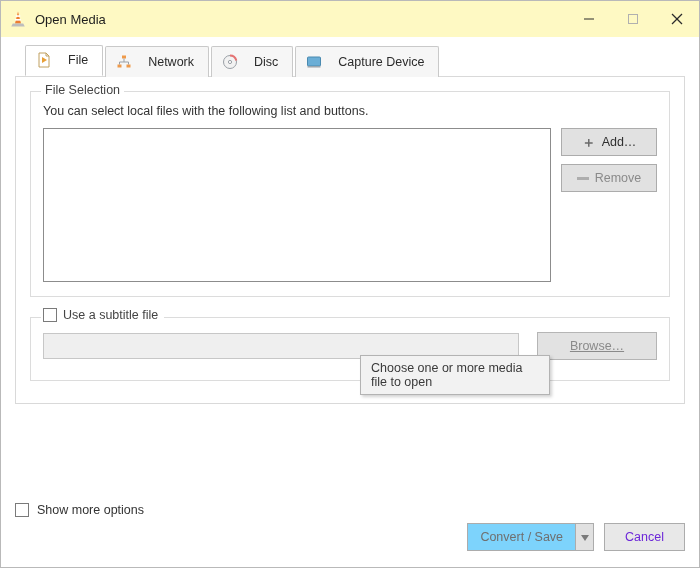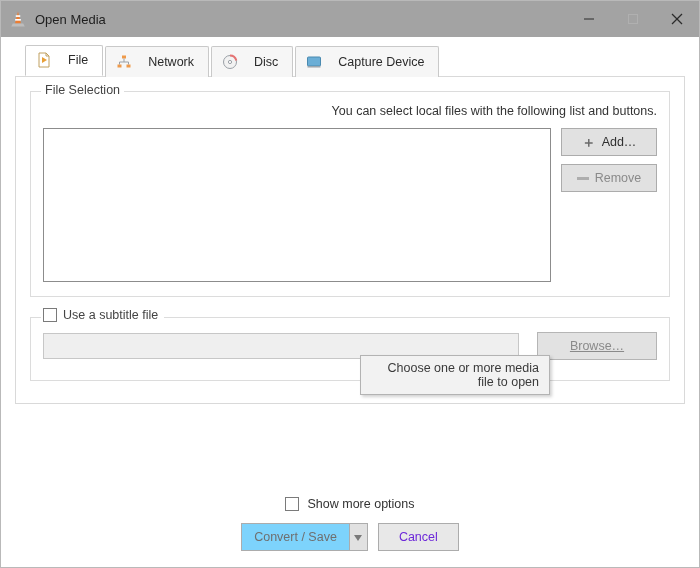--- a/index.html
+++ b/index.html
@@ -18,21 +18,21 @@
   border: 1px solid #b9b9b9;
   display: flex;
   flex-direction: column;
   position: relative;
 }
 .titlebar {
   height: 36px;
   display: flex;
   align-items: center;
   padding: 0 0 0 8px;
-  background: #a3a3a3;
+  background: #fef9c3;
 }
 .titlebar .app-icon {
   width: 18px;
   height: 18px;
   margin-right: 8px;
 }
 .titlebar .title {
   font-size: 13px;
   color: #1e1e1e;
   flex: 0 0 auto;
@@ -82,21 +82,20 @@
   border-bottom: 1px solid #ffffff;
   top: 0;
   padding-bottom: 7px;
 }
 .tab .t-icon { width: 16px; height: 16px; }
 
 .panel {
   border: 1px solid #d9d9d9;
   padding: 14px 14px 22px 14px;
   flex: 0 0 auto;
-  text-align: right;
 }
 
 .fieldset {
   border: 1px solid #dcdcdc;
   padding: 12px 12px 14px 12px;
   position: relative;
 }
 .fieldset .legend {
   position: absolute;
   top: -9px;
@@ -200,23 +199,22 @@
   display: flex;
   align-items: center;
   justify-content: center;
   text-decoration: underline;
 }
 
 .bottom {
   margin-top: auto;
   display: flex;
   flex-direction: column;
-  gap: 12px;
+  gap: 6px;
   padding-bottom: 4px;
-  align-items: center;
 }
 .more-row {
   display: flex;
   align-items: center;
   gap: 8px;
   color: #333;
 }
 .button-row {
   display: flex;
   justify-content: flex-end;

